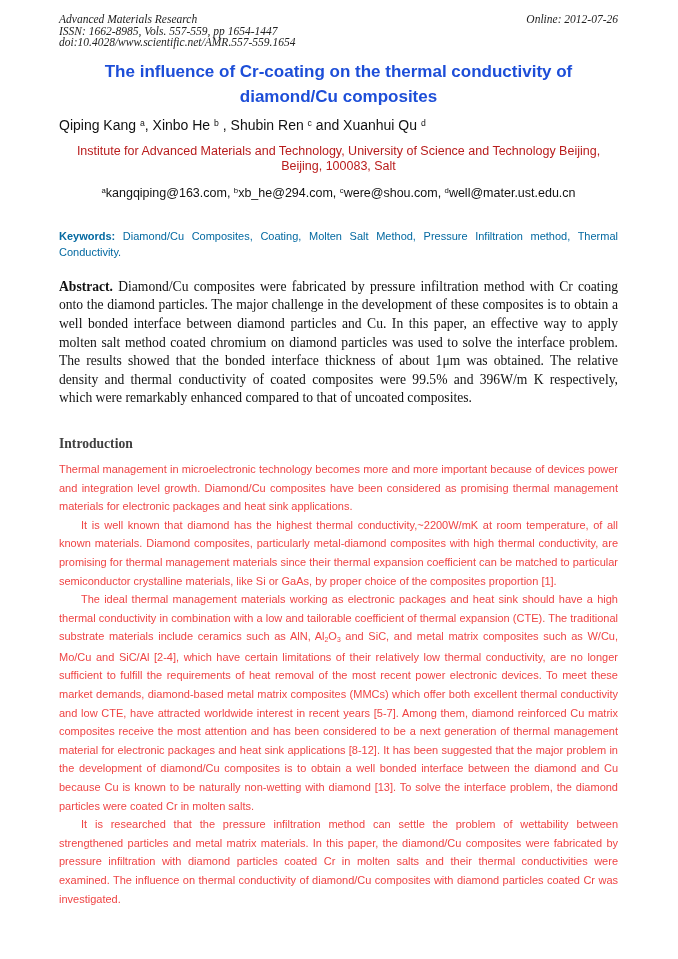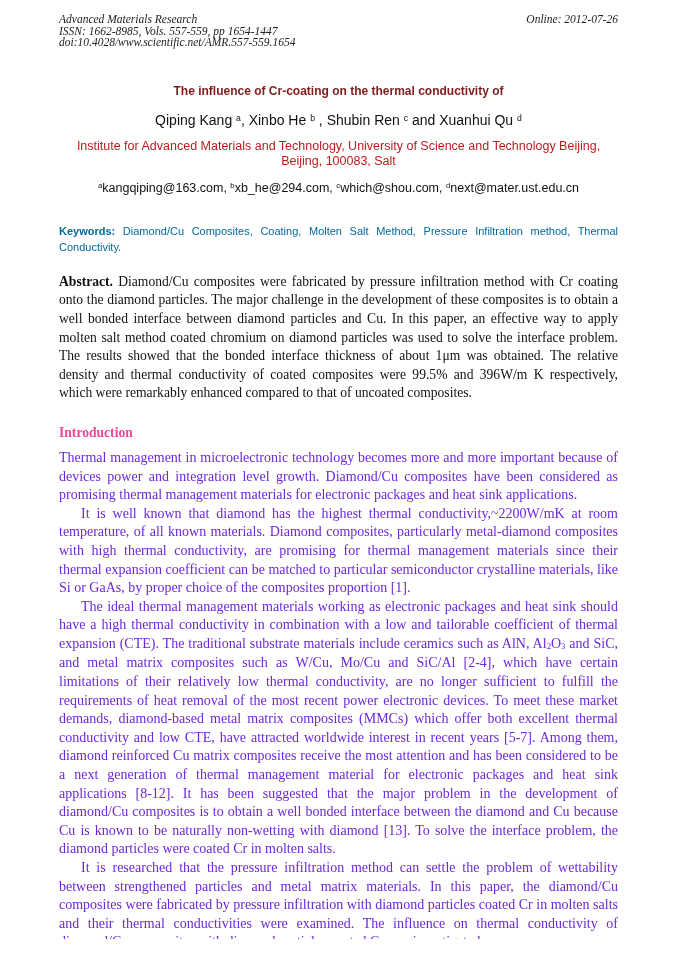--- a/index.html
+++ b/index.html
@@ -22,31 +22,31 @@
     font-family: "Liberation Serif", "DejaVu Serif", serif;
     font-style: italic;
     font-size: 11.5px;
     line-height: 11.6px;
     color: #222;
   }
   .header-left div { white-space: nowrap; }
   .header-right { white-space: nowrap; }
   
   .title {
-    margin-top: 30px;
+    margin-top: 10px;
     text-align: center;
     font-family: "Liberation Sans", "DejaVu Sans", sans-serif;
     font-weight: bold;
-    font-size: 12px;
+    font-size: 17px;
     line-height: 25px;
-    color: #7f1d1d;
+    color: #1d4ed8;
   }
   .authors {
     margin-top: 7px;
-    text-align: center;
+    text-align: left;
     font-family: "Liberation Sans", "DejaVu Sans", sans-serif;
     font-size: 14px;
     line-height: 18px;
     color: #111;
   }
   .affiliation {
     margin-top: 8px;
     text-align: center;
     font-family: "Liberation Sans", "DejaVu Sans", sans-serif;
     font-size: 12.5px;
@@ -74,64 +74,65 @@
   
   .abstract {
     margin-top: 17px;
     font-family: "Liberation Serif", "DejaVu Serif", serif;
     font-size: 13.6px;
     line-height: 18.6px;
     text-align: justify;
     color: #111;
   }
   .section-heading {
-    margin-top: 22px;
+    margin-top: 28px;
     font-family: "Liberation Serif", "DejaVu Serif", serif;
     font-weight: bold;
     font-size: 13.6px;
     line-height: 16px;
-    color: #ec4899;
+    color: #404040;
   }
   .intro-paragraphs { margin-top: 8px; }
   .body-text {
-    font-family: Liberation Serif, serif;
-    font-size: 14px;
+    font-family: Liberation Sans, sans-serif;
+    font-size: 11px;
     line-height: 18.6px;
     text-align: justify;
-    color: #6d28d9;
+    color: #ef4444;
   }
   .body-text.indent { text-indent: 22px; }
   b { font-weight: bold; }
 </style>
 </head>
 <body>
 
 <div class="page">
 
   <div class="journal-header">
     <div class="header-left">
       <div>Advanced Materials Research</div>
       <div>ISSN: 1662-8985, Vols. 557-559, pp 1654-1447</div>
       <div>doi:10.4028/www.scientific.net/AMR.557-559.1654</div>
     </div>
     <div class="header-right">Online: 2012-07-26</div>
   </div>
 
   <div class="title">
     <div>The influence of Cr-coating on the thermal conductivity of</div>
+    <div>diamond/Cu composites</div>
   </div>
 
   <div class="authors"><span>Qiping Kang </span><sup>a</sup><span>, Xinbo He </span><sup>b</sup><span> , Shubin Ren </span><sup>c</sup><span> and Xuanhui Qu </span><sup>d</sup></div>
 
   <div class="affiliation">
     <div>Institute for Advanced Materials and Technology, University of Science and Technology Beijing,</div>
     <div>Beijing, 100083, Salt</div>
   </div>
 
-  <div class="emails"><sup>a</sup><span>kangqiping@163.com, </span><sup>b</sup><span>xb_he@294.com, </span><sup>c</sup><span>which@shou.com, </span><sup>d</sup><span>next@mater.ust.edu.cn</span></div>
+  <div class="emails"><sup>a</sup><span>kangqiping@163.com, </span><sup>b</sup><span>xb_he@294.com, </span><sup>c</sup><span>were@shou.com, </span><sup>d</sup><span>well@mater.ust.edu.cn</span></div>
 
   <p class="keywords"><b>Keywords:</b><span> Diamond/Cu Composites, Coating, Molten Salt Method, Pressure Infiltration method, Thermal Conductivity.</span></p>
 
   <p class="abstract"><b>Abstract.</b><span> Diamond/Cu composites were fabricated by pressure infiltration method with Cr coating onto the diamond particles. The major challenge in the development of these composites is to obtain a well bonded interface between diamond particles and Cu. In this paper, an effective way to apply molten salt method coated chromium on diamond particles was used to solve the interface problem. The results showed that the bonded interface thickness of about 1μm was obtained. The relative density and thermal conductivity of coated composites were 99.5% and 396W/m K respectively, which were remarkably enhanced compared to that of uncoated composites.</span></p>
 
   <h2 class="section-heading">Introduction</h2>
 
   <div class="intro-paragraphs">
       <p class="body-text"><span>Thermal management in microelectronic technology becomes more and more important because of devices power and integration level growth. Diamond/Cu composites have been considered as promising thermal management materials for electronic packages and heat sink applications.</span></p>
       <p class="body-text indent"><span>It is well known that diamond has the highest thermal conductivity,~2200W/mK at room temperature, of all known materials. Diamond composites, particularly metal-diamond composites with high thermal conductivity, are promising for thermal management materials since their thermal expansion coefficient can be matched to particular semiconductor crystalline materials, like Si or GaAs, by proper choice of the composites proportion [1].</span></p>

